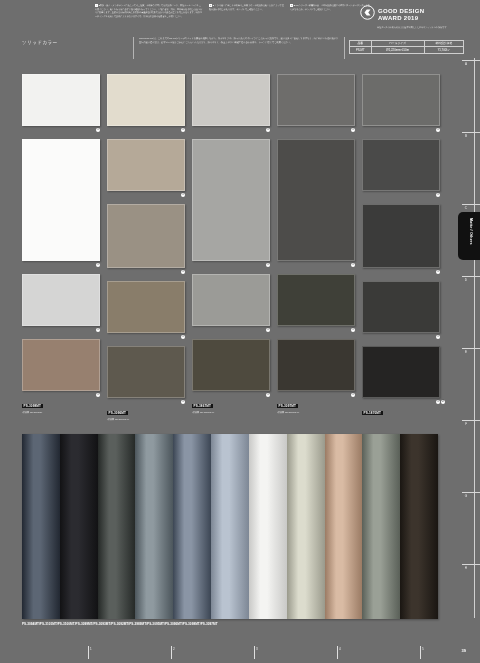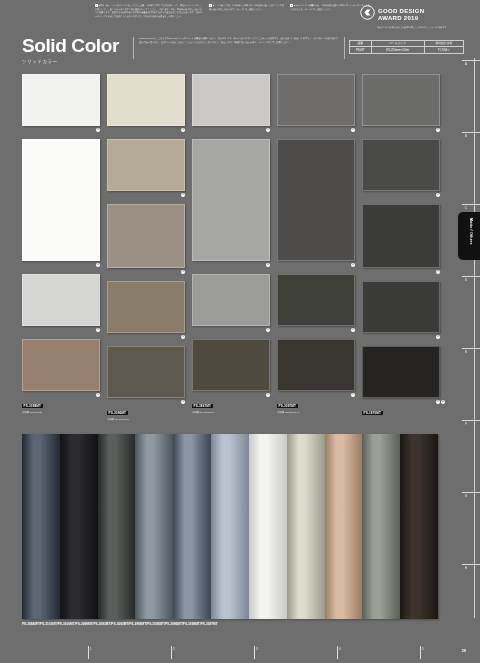--- a/index.html
+++ b/index.html
@@ -145,21 +145,20 @@
     </span>
     <span class="gda-text">
       <span style="display:block">GOOD DESIGN</span>
       <span style="display:block">AWARD 2019</span>
     </span>
   </div>
   <div class="gda-note">当社ダータの不燃素材および基準を満たしたデザインフィルムを採用です</div>
 </div>
 
 <div class="title-block">
-  <div class="title-main">Solid Color</div>
   <div class="title-sub">ソリッドカラー</div>
 </div>
 
 <div class="intro">MTS-Solid MT は、これまでのPS-MTシリーズのマットな質感を継承しながら、貼りやすさや、貼ったあとのキレイさにこだわった製品です。通りは多々に密着しすぎずなく、内に細かい気泡を逃がす空気の通り道を設け、必ずローム後もご安心にごらんいただけます。貼りやすく・貼直しやすい再施工性を合わせ持ち、シーンに応じてご使用ください。</div>
 
 <div class="spec">
   <table>
     <tbody>
         <tr>
       <th>品番</th>

